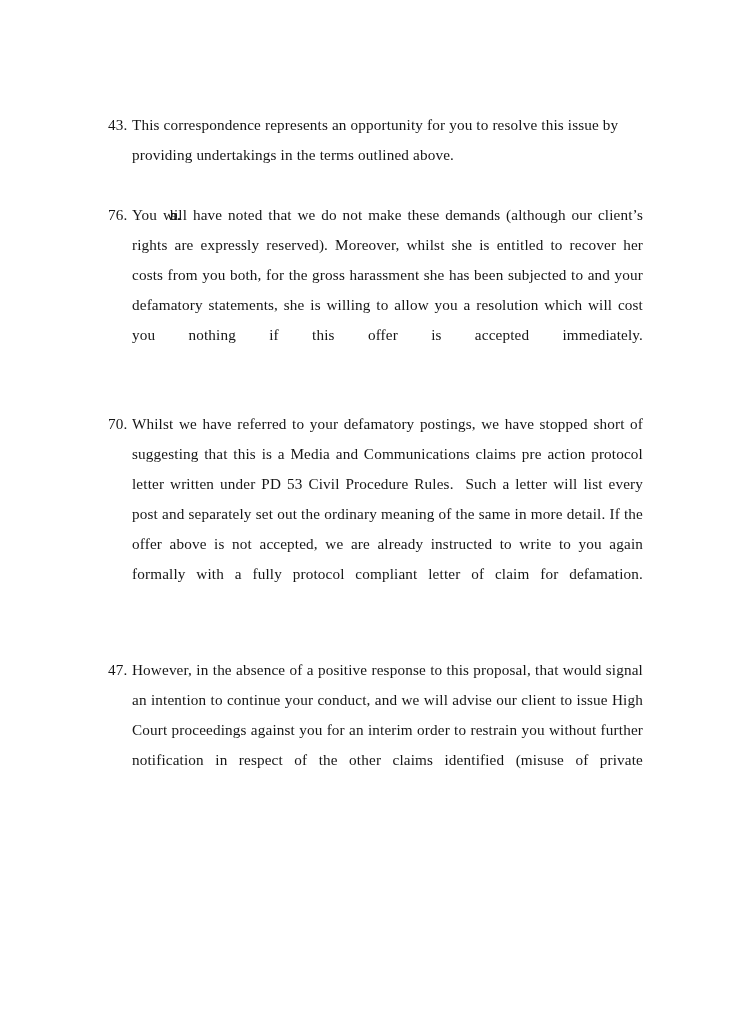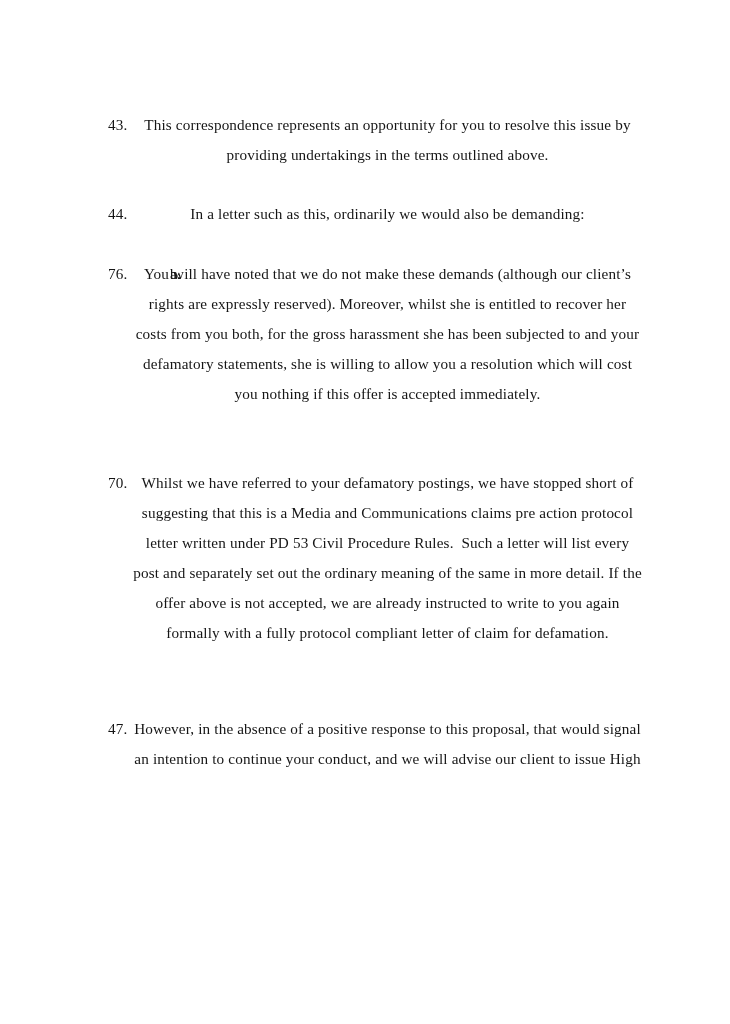--- a/index.html
+++ b/index.html
@@ -42,21 +42,20 @@
     position: absolute;
     left: 0;
     top: 0;
     width: 22px;
     text-align: left;
     font-size: 15.2px;
     line-height: 30px;
   }
   .num-text {
     display: block;
-    text-align: center;
   }
   
   .num-text::after {
     content: "";
     display: inline-block;
     width: 100%;
   }
   .no-justify {
     text-align: left;
   }
@@ -106,24 +105,20 @@
 
 <div class="page">
 
   <div class="body-area">
 
     <div class="num-item no-justify">
       <span class="num-marker">43.</span>
       <span class="num-text">This correspondence represents an opportunity for you to resolve this issue by providing undertakings in the terms outlined above.</span>
     </div>
 
-    <div class="num-item no-justify">
-      <span class="num-marker">44.</span>
-      <span class="num-text">In a letter such as this, ordinarily we would also be demanding:</span>
-    </div>
 
     <ul class="sub-list spacer-sub-block">
       <li class="sub-item">
         <span class="sub-marker">a.</span>
       </li>
       <li class="sub-item">
         <span class="sub-marker">b.</span>
       </li>
     </ul>
 

